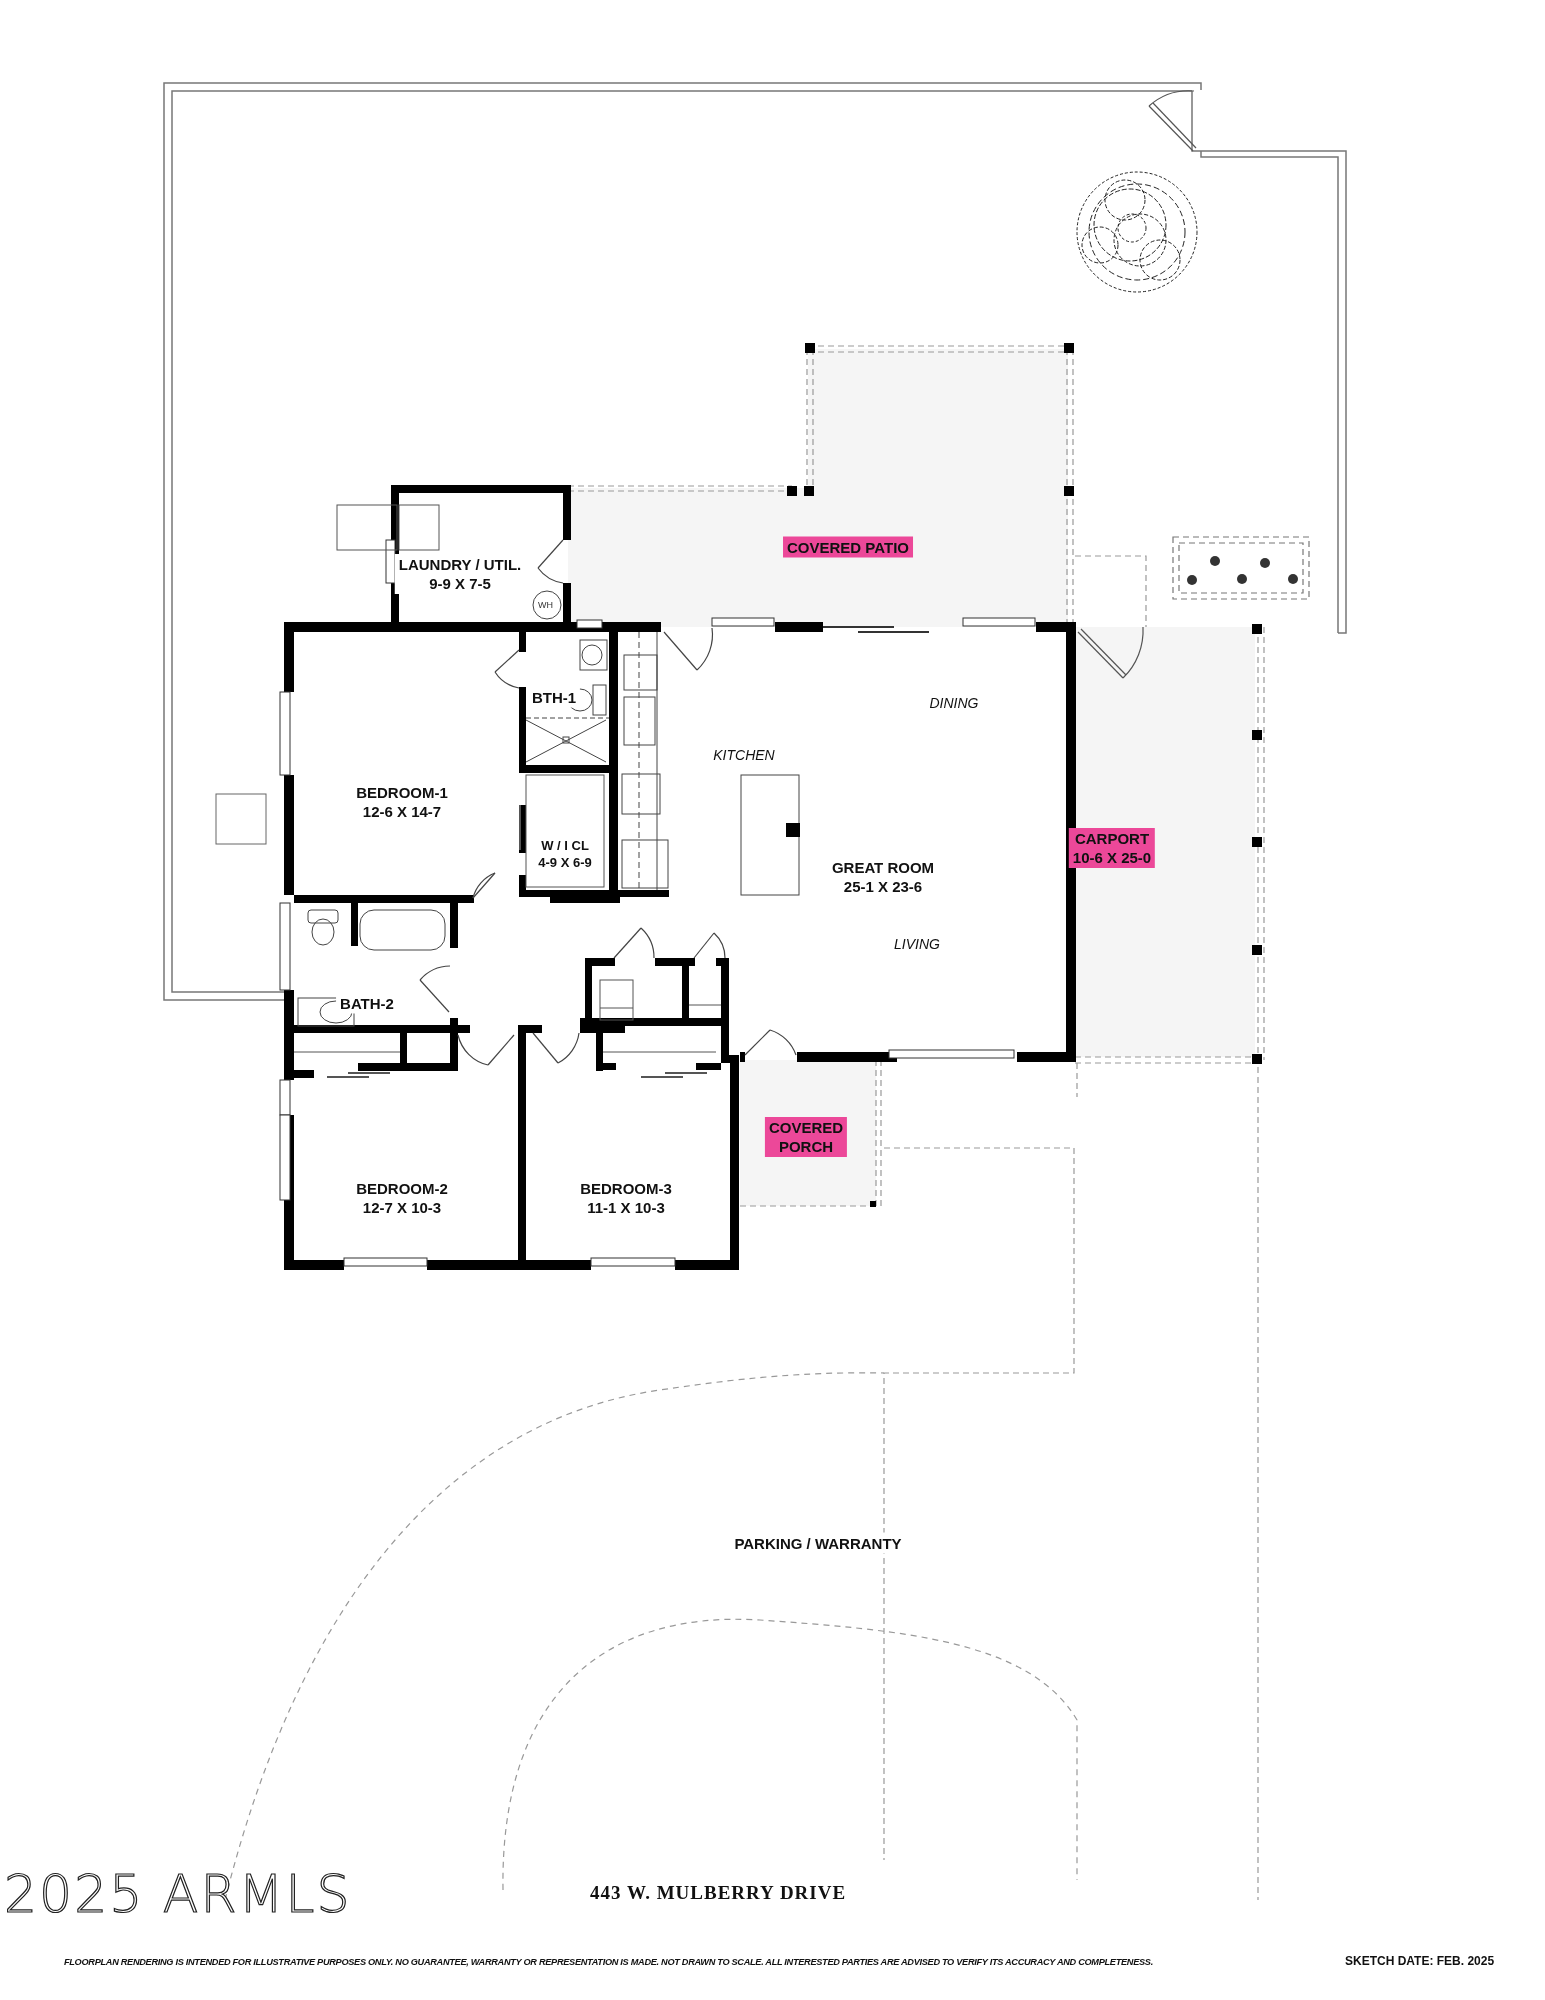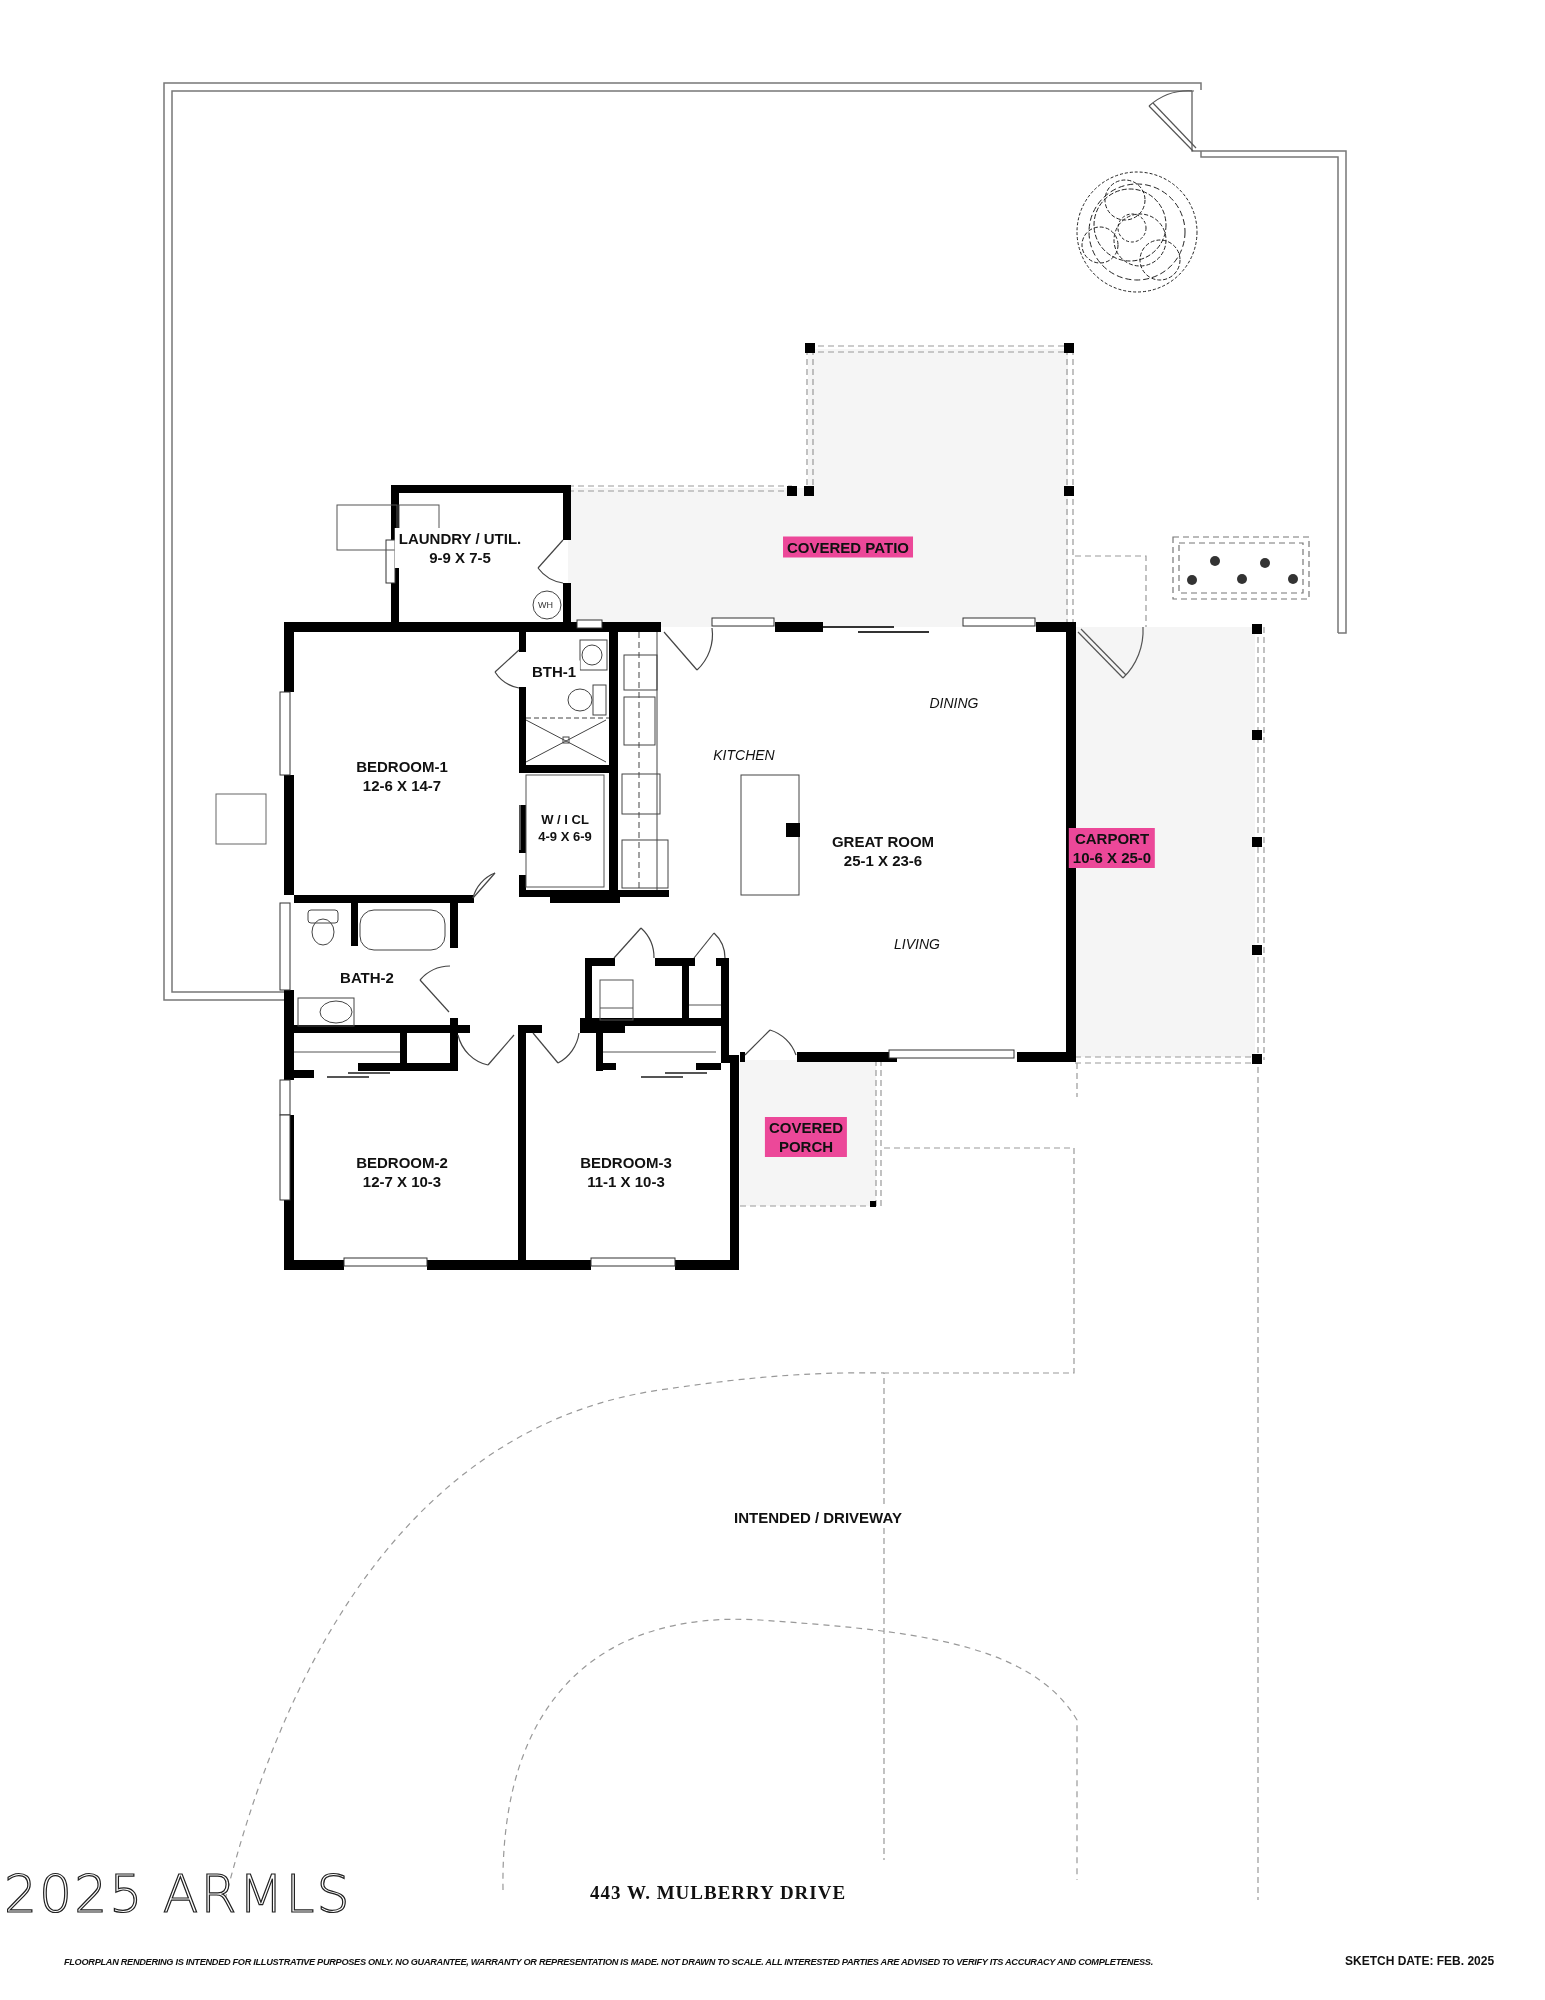--- a/index.html
+++ b/index.html
@@ -1,19 +1,19 @@
 <!DOCTYPE html>
 <html><head>
 <meta charset="utf-8">
 <style>
   html, body { margin:0; padding:0; background:#ffffff; }
   body { width:1545px; height:2000px; position:relative; overflow:hidden; font-family:"Liberation Sans", sans-serif; }
   svg#plan { position:absolute; left:0; top:0; }
   .lbl { position:absolute; text-align:center; color:#111; font-weight:bold; font-size:15px; line-height:19px; background:#ec4899; padding:1px 4px; transform:translate(-50%,-50%); white-space:nowrap; }
-  .lbl.white { background:#ffffff; }
+  .lbl.white { background:#ffffff;margin-top:26px; }
   .lbl.italic { font-weight:normal; font-style:italic; background:transparent; font-size:14px; }
   .address { position:absolute; left:590px; top:1882px; font-family:"Liberation Serif", serif; font-weight:bold; font-size:19px; letter-spacing:1px; color:#111; }
   .watermark { position:absolute; left:4px; top:1868px; font-family:"DejaVu Sans", sans-serif; font-weight:100; font-size:52px; color:#fff; -webkit-text-stroke:1.2px #222; letter-spacing:2px; line-height:52px; }
   .disclaimer { position:absolute; left:64px; top:1957px; font-family:"Liberation Sans Narrow","Liberation Sans", sans-serif; font-style:italic; font-weight:bold; font-size:9.2px; color:#111; letter-spacing:-0.3px; white-space:nowrap; }
   .sketch { position:absolute; left:1308px; top:1954px; font-family:"Liberation Sans", sans-serif; font-weight:bold; font-size:12px; color:#111; white-space:nowrap;margin-left:37px; }
 </style>
 </head>
 <body>
 
 <svg id="plan" width="1545" height="2000" viewBox="0 0 1545 2000">
@@ -304,18 +304,18 @@
   <div>12-7  X  10-3</div>
 </div>
 <div class="lbl white" style="left:626px;top:1172px;">
   <div>BEDROOM-3</div>
   <div>11-1  X  10-3</div>
 </div>
 <div class="lbl" style="left:806px;top:1137px;">
   <div>COVERED</div>
   <div>PORCH</div>
 </div>
-<div class="lbl white" style="left:818px;top:1517px;">INTENDED  /  DRIVEWAY</div>
+<div class="lbl white" style="left:818px;top:1517px;">PARKING  /  WARRANTY</div>
 
 <div class="watermark">2025 ARMLS</div>
 <div class="address">443 W. MULBERRY DRIVE</div>
 <div class="disclaimer">FLOORPLAN RENDERING IS INTENDED FOR ILLUSTRATIVE PURPOSES ONLY.  NO GUARANTEE, WARRANTY OR REPRESENTATION IS MADE.  NOT DRAWN TO SCALE.  ALL INTERESTED PARTIES ARE ADVISED TO VERIFY ITS ACCURACY AND COMPLETENESS.</div>
 <div class="sketch">SKETCH DATE:  FEB. 2025</div>
 
 </body></html>

